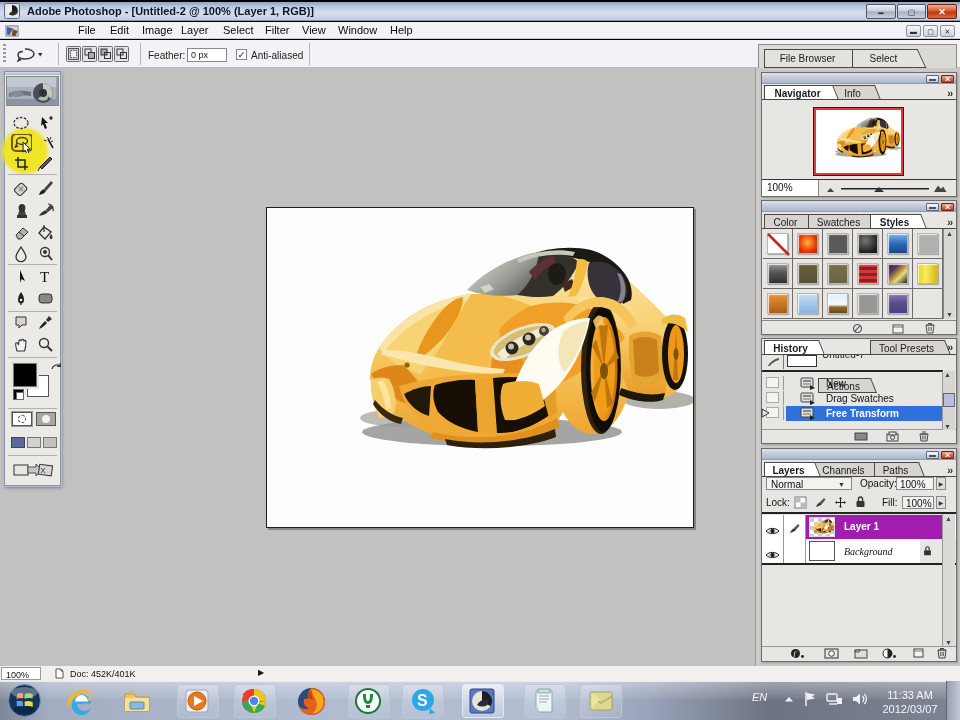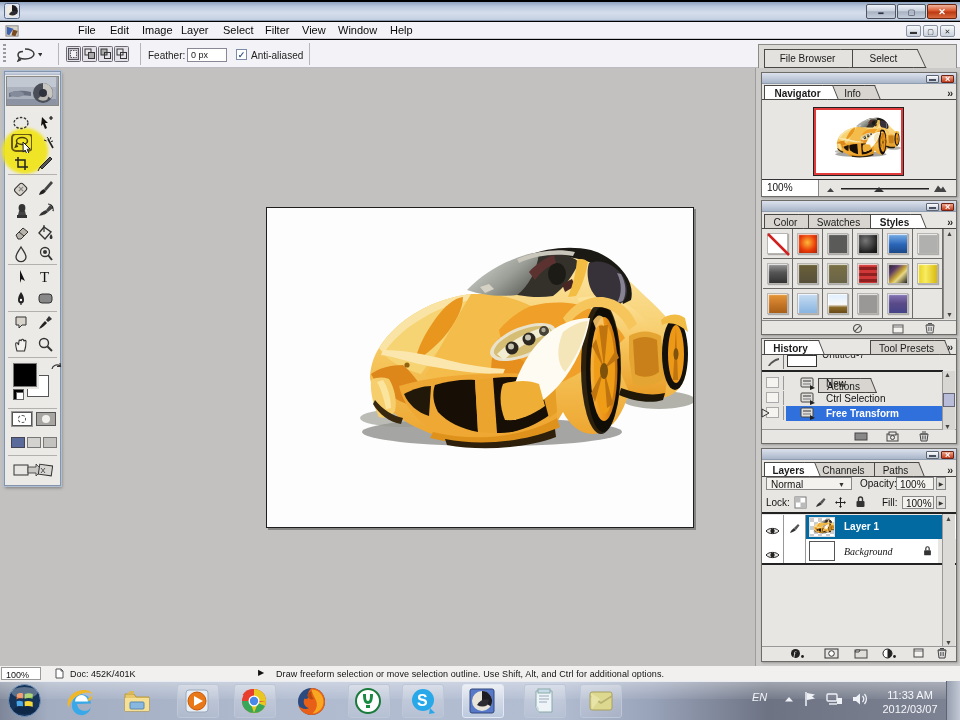--- a/index.html
+++ b/index.html
@@ -81,20 +81,21 @@
 </head>
 <body>
 <div id="screen">
   <div id="titlebar">
     <svg class="ticon" viewBox="0 0 16 16">
         <rect x="0.5" y="0.5" width="15" height="15" rx="2" fill="#dfe5ef" stroke="#5a6a8a"></rect>
         <circle cx="8" cy="8" r="6" fill="#f0ece2"></circle>
         <path d="M8 2 a6 6 0 0 1 5 9.2 L8 8 Z" fill="#1a1a20"></path>
         <path d="M4.8 11.2 q3.2 -4.4 8.2 -3.2 l-1.1 3.4 q-3.5 2.1 -7.1 -0.2Z" fill="#2a2a30"></path>
       </svg>
+    <div class="ttext">Adobe Photoshop - [Untitled-2 @ 100% (Layer 1, RGB)]</div>
     <div class="winbtn min">
         <span class="g" style="color:#2a3040;font-weight:bold;top:60%;font-size:8px;">━</span>
       </div>
     <div class="winbtn max">
         <span class="g" style="color:#2a3040;font-size:8px;">▢</span>
       </div>
     <div class="winbtn close">
         <span class="g" style="font-weight:bold;">✕</span>
       </div>
   </div>
@@ -591,21 +592,21 @@
           <div style="position:absolute;left:2px;top:0px;width:20px;height:14px;border-right:1px solid #999;">
             <div style="position:absolute;left:2px;top:1px;width:13px;height:11px;border:1px solid #aaa;background:#f6f4f0;"></div>
           </div>
           <div style="position:absolute;left:24px;top:0px;width:157px;height:15px;color:#111;">
             <span style="position:absolute;left:14px;top:1px;"><svg width="16" height="13" viewBox="0 0 16 13">
                 <rect x="1" y="1" width="12" height="9" rx="1" fill="#e0ded8" stroke="#444"></rect>
                 <rect x="3" y="3" width="8" height="2" fill="#888"></rect>
                 <rect x="3" y="6" width="8" height="2" fill="#aaa"></rect>
                 <path d="M10 8 l5 3 -5 2Z" fill="#222"></path>
               </svg></span>
-            <span style="position:absolute;left:40px;top:2px;font-size:10px;">Ctrl Selection</span>
+            <span style="position:absolute;left:40px;top:2px;font-size:10px;">Drag Swatches</span>
           </div>
         </div>
 <div class="hisrow" style="top:67px;">
           <div style="position:absolute;left:2px;top:0px;width:20px;height:14px;border-right:1px solid #999;">
             <div style="position:absolute;left:2px;top:1px;width:13px;height:11px;border:1px solid #aaa;background:#f6f4f0;"></div>
           </div>
           <div style="position:absolute;left:24px;top:0px;width:157px;height:15px;background:#2f70dc;color:#fff;font-weight:bold;">
             <span style="position:absolute;left:14px;top:1px;"><svg width="16" height="13" viewBox="0 0 16 13">
                 <rect x="1" y="1" width="12" height="9" rx="1" fill="#e0ded8" stroke="#444"></rect>
                 <rect x="3" y="3" width="8" height="2" fill="#888"></rect>
@@ -687,31 +688,31 @@
                 <path d="M1 5 C4 1.5 11 1.5 14 5 C11 8.5 4 8.5 1 5Z" fill="#e8e6e2" stroke="#222"></path>
                 <circle cx="7.5" cy="5" r="2.2" fill="#222"></circle>
               </svg></span>
           </div>
       <div style="position:absolute;left:22px;top:0;width:22px;height:24px;border-right:1px solid #999;">
             <span style="position:absolute;left:4px;top:6px;"><svg width="13" height="13" viewBox="0 0 13 13">
                 <path d="M2 11 C3 8 5 7 6 6 L8 8 C7 9 5 10 2 11Z" fill="#333"></path>
                 <path d="M6 6 L10 2 L11.5 3.5 L8 8Z" fill="#555"></path>
               </svg></span>
           </div>
-      <div style="position:absolute;left:44px;top:0;width:137px;height:24px;background:#0369a1;">
+      <div style="position:absolute;left:44px;top:0;width:137px;height:24px;background:#a21caf;">
         <div style="position:absolute;left:3px;top:2px;width:26px;height:20px;border:1px solid #ddd;background:
           repeating-conic-gradient(#fff 0% 25%, #ccc 0% 50%) 0 0/8px 8px;">
           <svg width="24" height="18" viewBox="60 20 320 260">
                 <use href="#cargroup"></use>
               </svg>
         </div>
         <div style="position:absolute;left:38px;top:6px;font-size:10px;font-weight:bold;color:#fff;">Layer 1</div>
       </div>
     </div>
-<div style="position:absolute;left:0;top:90px;width:176px;height:24px;background:#fff;">
+<div style="position:absolute;left:0;top:90px;width:158px;height:24px;background:#fff;">
       <div style="position:absolute;left:0;top:0;width:22px;height:24px;border-right:1px solid #999;">
             <span style="position:absolute;left:3px;top:7px;"><svg width="15" height="10" viewBox="0 0 15 10">
                 <path d="M1 5 C4 1.5 11 1.5 14 5 C11 8.5 4 8.5 1 5Z" fill="#e8e6e2" stroke="#222"></path>
                 <circle cx="7.5" cy="5" r="2.2" fill="#222"></circle>
               </svg></span>
           </div>
       <div style="position:absolute;left:22px;top:0;width:22px;height:24px;border-right:1px solid #999;"></div>
       <div style="position:absolute;left:47px;top:2px;width:26px;height:20px;border:1px solid #555;background:#fff;"></div>
       <div style="position:absolute;left:82px;top:7px;font-size:10px;font-style:italic;color:#111;font-family:'Liberation Serif';">Background</div>
       <svg style="position:absolute;left:160px;top:6px;" width="11" height="12" viewBox="0 0 13 14">
@@ -756,21 +757,20 @@
     </div>
   </div>
   <div id="statusbar">
     <div style="position:absolute;left:1px;top:1px;width:40px;height:13px;border:1px solid #9a9a9a;background:#fff;padding:2px 0 0 4px;">100%</div>
     <svg style="position:absolute;left:55px;top:2px;" width="9" height="11" viewBox="0 0 9 11">
         <path d="M1 1 L6 1 L8 3 L8 10 L1 10 Z" fill="#fff" stroke="#555"></path>
         <path d="M6 1 L6 3 L8 3" fill="none" stroke="#555"></path>
       </svg>
     <div style="position:absolute;left:70px;top:3px;">Doc: 452K/401K</div>
     <div style="position:absolute;left:258px;top:2px;font-size:8px;">▶</div>
-    <div style="position:absolute;left:276px;top:3px;letter-spacing:0.1px;">Draw freeform selection or move selection outline. Use Shift, Alt, and Ctrl for additional options.</div>
   </div>
   <div id="taskbar">
     <div class="tbframe" style="left:177px;"></div>
 <div class="tbframe" style="left:234px;"></div>
 <div class="tbframe" style="left:348px;"></div>
 <div class="tbframe" style="left:402px;"></div>
 <div class="tbframe active" style="left:462px;"></div>
 <div class="tbframe" style="left:524px;"></div>
 <div class="tbframe" style="left:580px;"></div>
 <svg class="tbicon" style="left:7px;top:2px;width:35px;height:35px;" viewBox="0 0 35 35">

